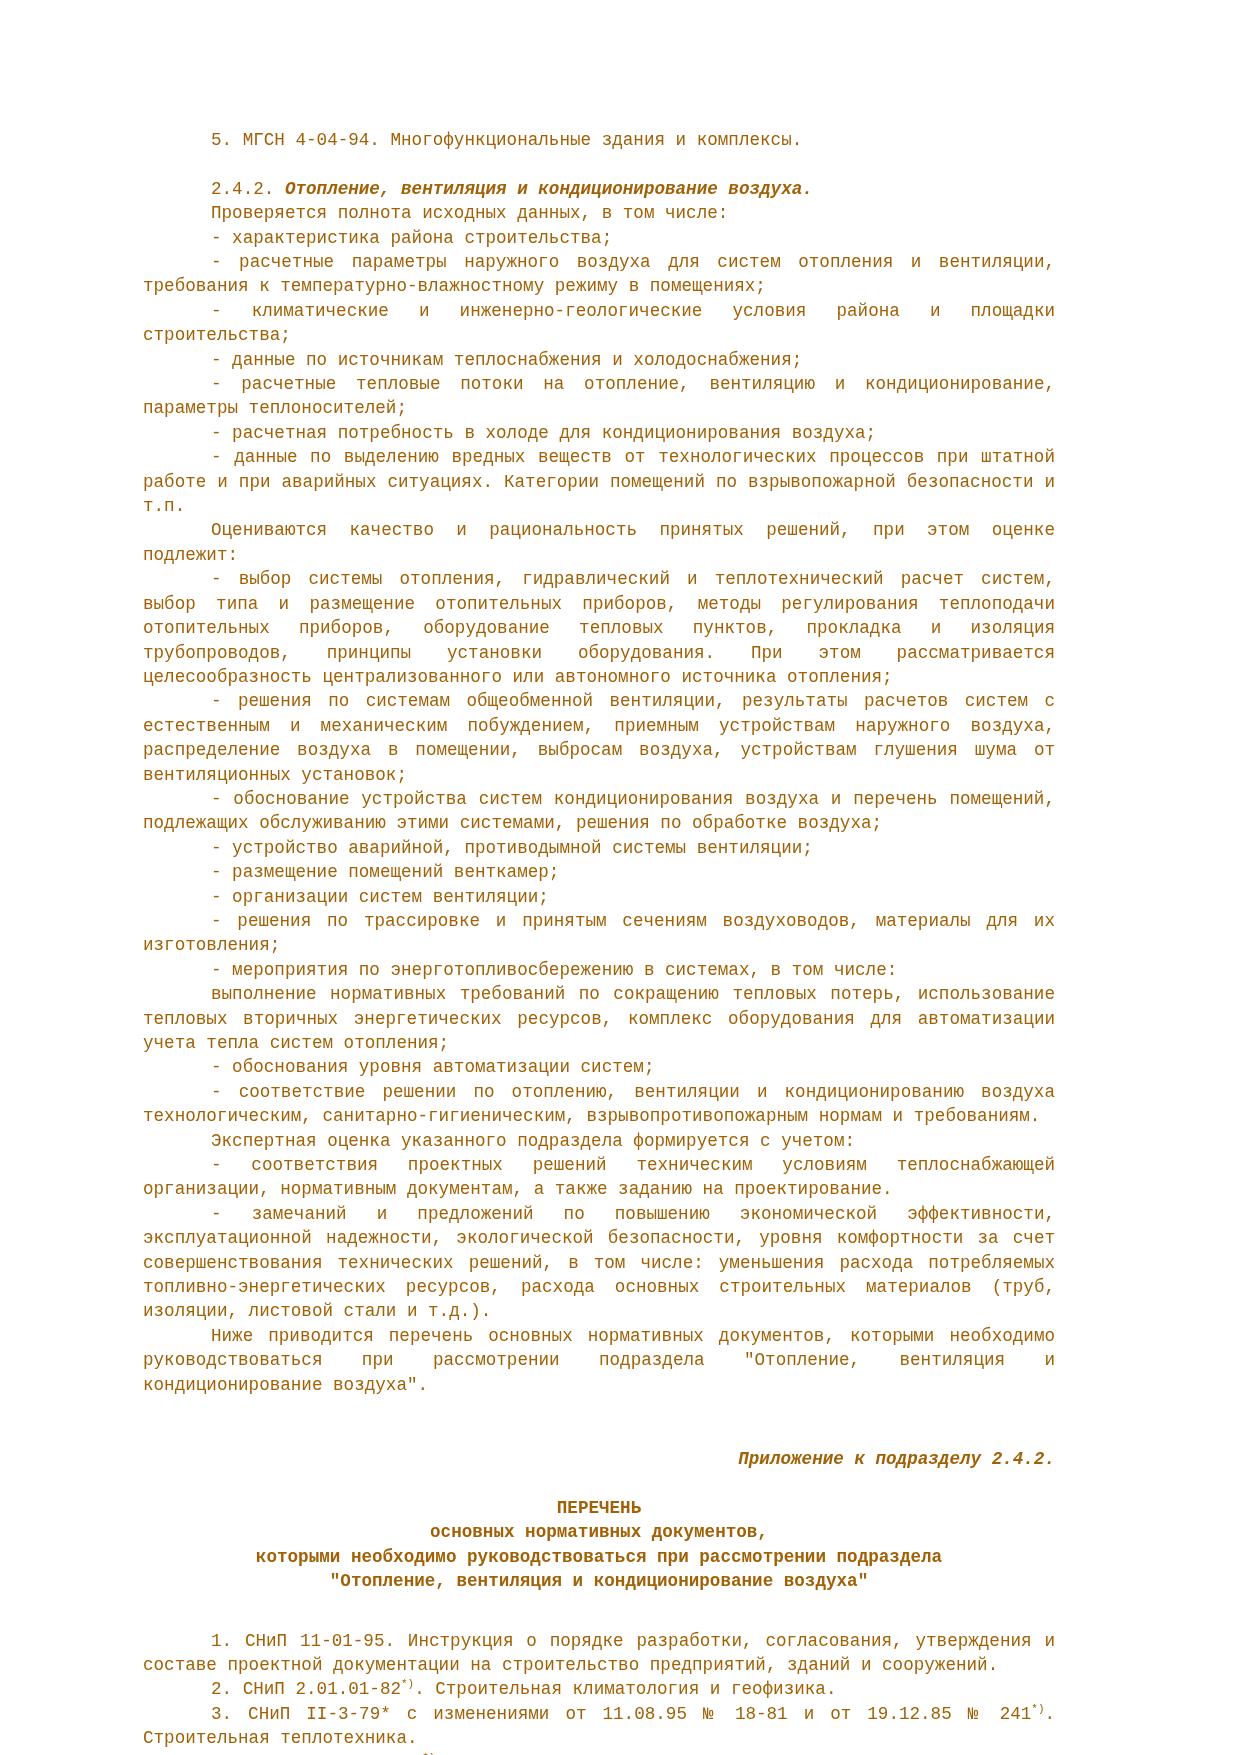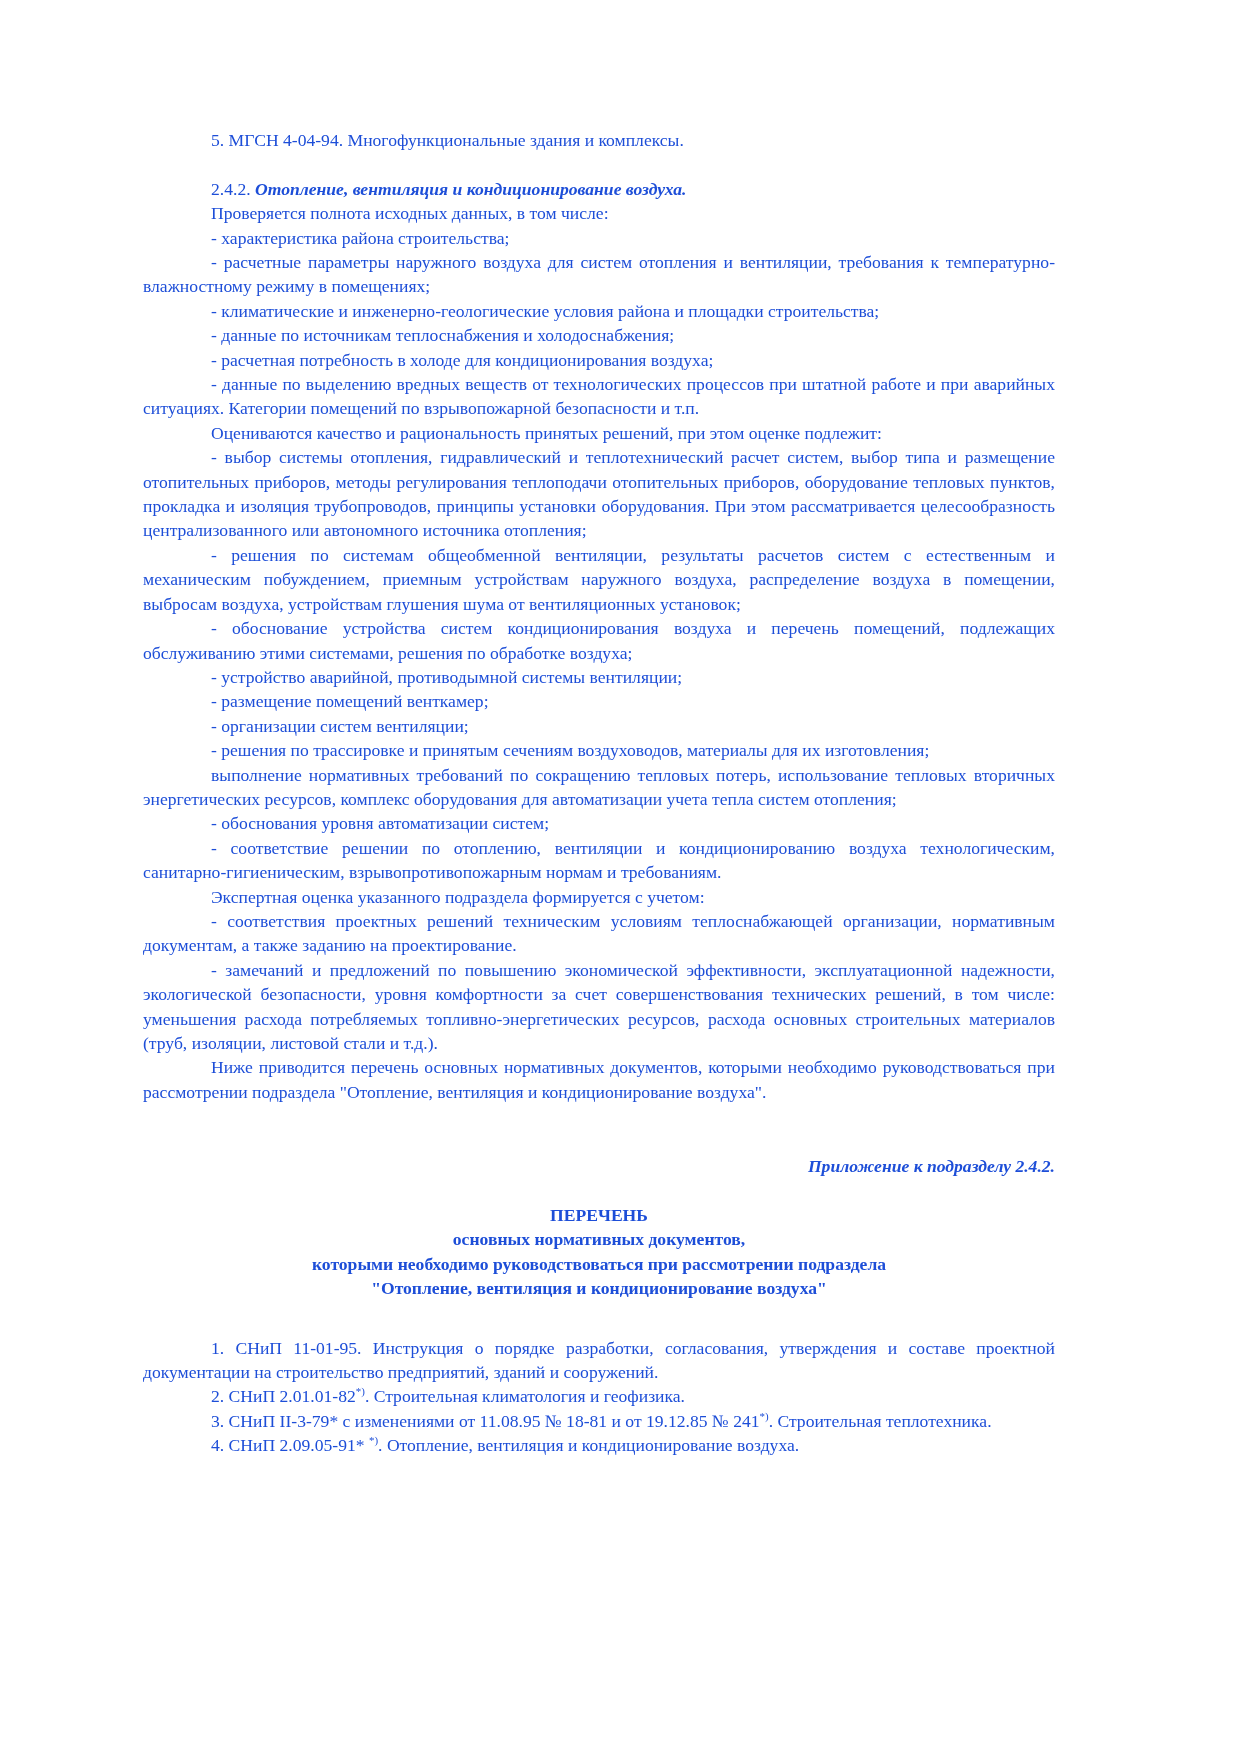--- a/index.html
+++ b/index.html
@@ -1,22 +1,22 @@
 <!DOCTYPE html>
 <html><head>
 <meta charset="utf-8">
 <style>
   html, body { margin: 0; padding: 0; background: #ffffff; }
   .page {
     position: relative;
     width: 1224px;
     height: 1755px;
     background: #ffffff;
-    color: #1d4ed8;
-    font-family: Liberation Serif, serif;
+    color: #a16207;
+    font-family: Liberation Mono, monospace;
     overflow: hidden;
   }
   .content {
     position: absolute;
     left: 143px;
     top: 128px;
     width: 912px;
     font-size: 17.6px;
     line-height: 24.4px;
     text-align: justify;
@@ -51,30 +51,32 @@
 <div class="page">
   <div class="content">
     <div id="body-paragraphs">
         <p class="gap-after"><span>5. МГСН 4-04-94. Многофункциональные здания и комплексы.</span></p>
         <p><span>2.4.2. </span><span class="seg-b seg-i">Отопление, вентиляция и кондиционирование воздуха.</span></p>
         <p><span>Проверяется полнота исходных данных, в том числе:</span></p>
         <p><span>- характеристика района строительства;</span></p>
         <p><span>- расчетные параметры наружного воздуха для систем отопления и вентиляции, требования к температурно-влажностному режиму в помещениях;</span></p>
         <p><span>- климатические и инженерно-геологические условия района и площадки строительства;</span></p>
         <p><span>- данные по источникам теплоснабжения и холодоснабжения;</span></p>
+        <p><span>- расчетные тепловые потоки на отопление, вентиляцию и кондиционирование, параметры теплоносителей;</span></p>
         <p><span>- расчетная потребность в холоде для кондиционирования воздуха;</span></p>
         <p><span>- данные по выделению вредных веществ от технологических процессов при штатной работе и при аварийных ситуациях. Категории помещений по взрывопожарной безопасности и т.п.</span></p>
         <p><span>Оцениваются качество и рациональность принятых решений, при этом оценке подлежит:</span></p>
         <p><span>- выбор системы отопления, гидравлический и теплотехнический расчет систем, выбор типа и размещение отопительных приборов, методы регулирования теплоподачи отопительных приборов, оборудование тепловых пунктов, прокладка и изоляция трубопроводов, принципы установки оборудования. При этом рассматривается целесообразность централизованного или автономного источника отопления;</span></p>
         <p><span>- решения по системам общеобменной вентиляции, результаты расчетов систем с естественным и механическим побуждением, приемным устройствам наружного воздуха, распределение воздуха в помещении, выбросам воздуха, устройствам глушения шума от вентиляционных установок;</span></p>
         <p><span>- обоснование устройства систем кондиционирования воздуха и перечень помещений, подлежащих обслуживанию этими системами, решения по обработке воздуха;</span></p>
         <p><span>- устройство аварийной, противодымной системы вентиляции;</span></p>
         <p><span>- размещение помещений венткамер;</span></p>
         <p><span>- организации систем вентиляции;</span></p>
         <p><span>- решения по трассировке и принятым сечениям воздуховодов, материалы для их изготовления;</span></p>
+        <p><span>- мероприятия по энерготопливосбережению в системах, в том числе:</span></p>
         <p><span>выполнение нормативных требований по сокращению тепловых потерь, использование тепловых вторичных энергетических ресурсов, комплекс оборудования для автоматизации учета тепла систем отопления;</span></p>
         <p><span>- обоснования уровня автоматизации систем;</span></p>
         <p><span>- соответствие решении по отоплению, вентиляции и кондиционированию воздуха технологическим, санитарно-гигиеническим, взрывопротивопожарным нормам и требованиям.</span></p>
         <p><span>Экспертная оценка указанного подраздела формируется с учетом:</span></p>
         <p><span>- соответствия проектных решений техническим условиям теплоснабжающей организации, нормативным документам, а также заданию на проектирование.</span></p>
         <p><span>- замечаний и предложений по повышению экономической эффективности, эксплуатационной надежности, экологической безопасности, уровня комфортности за счет совершенствования технических решений, в том числе: уменьшения расхода потребляемых топливно-энергетических ресурсов, расхода основных строительных материалов (труб, изоляции, листовой стали и т.д.).</span></p>
         <p><span>Ниже приводится перечень основных нормативных документов, которыми необходимо руководствоваться при рассмотрении подраздела "Отопление, вентиляция и кондиционирование воздуха".</span></p>
       </div>
     <p class="annex">Приложение к подразделу 2.4.2.</p>
     <div id="heading-block" class="heading-block">

